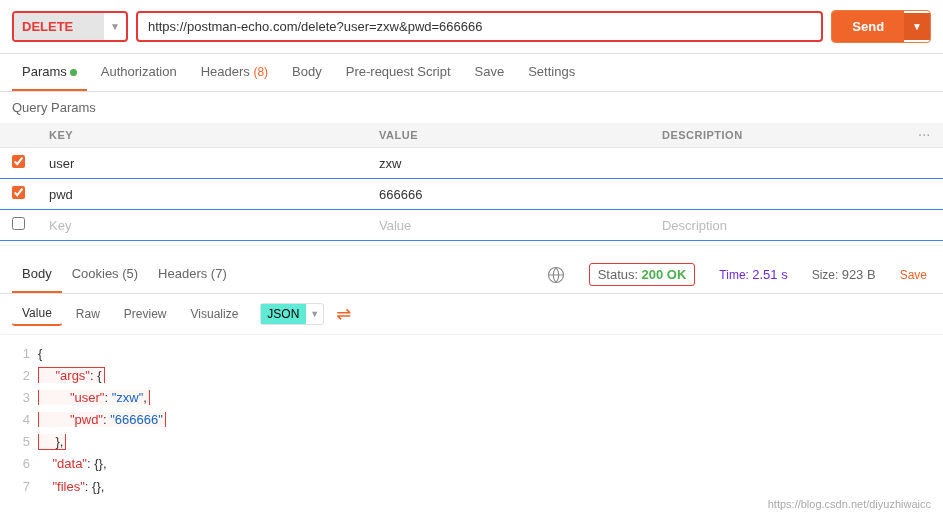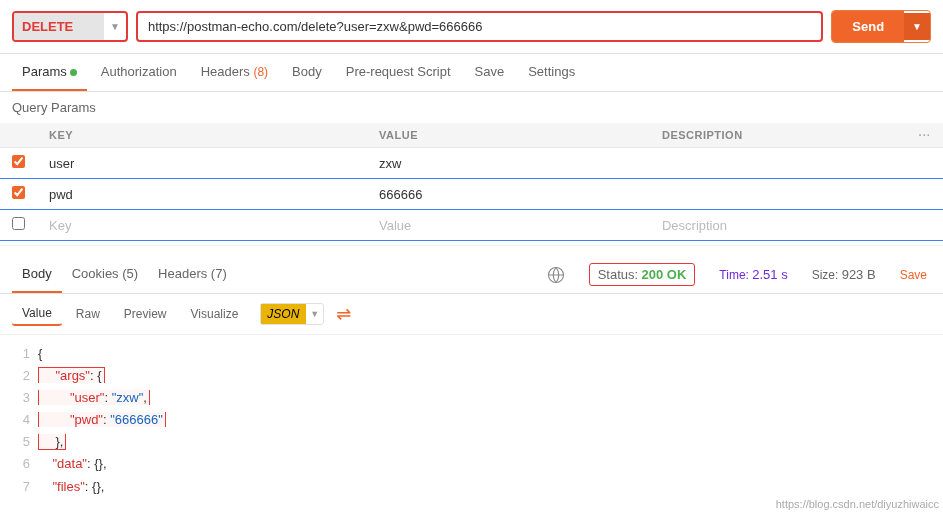--- a/index.html
+++ b/index.html
@@ -225,23 +225,22 @@
       align-items: center;
       border: 1px solid #e0e0e0;
       border-radius: 3px;
       margin-left: 8px;
     }
     .json-select {
       border: none;
       outline: none;
       padding: 3px 6px;
       font-size: 12px;
-      background: #eab308;
+      background: #5eead4;
       appearance: none;
-      font-style: italic;
       -webkit-appearance: none;
     }
     .json-arrow { font-size: 9px; padding: 3px 4px; color: #999; }
     .wrap-btn {
       margin-left: 8px;
       background: none;
       border: none;
       cursor: pointer;
       color: #f06529;
       font-size: 18px;
@@ -268,21 +267,21 @@
     }
     .code-content { flex: 1; }
     .c-brace { color: #333; }
     .c-key { color: #d32f2f; }
     .c-string { color: #1565c0; }
 
     
     .watermark {
       position: fixed;
       bottom: 8px;
-      right: 4px;
+      right: 12px;
       font-size: 11px;
       color: #aaa;
     }
 
     .divider { height: 1px; background: #f0f0f0; margin: 4px 0; }
   </style>
 </head>
 <body>
 
 <div class="top-bar">

